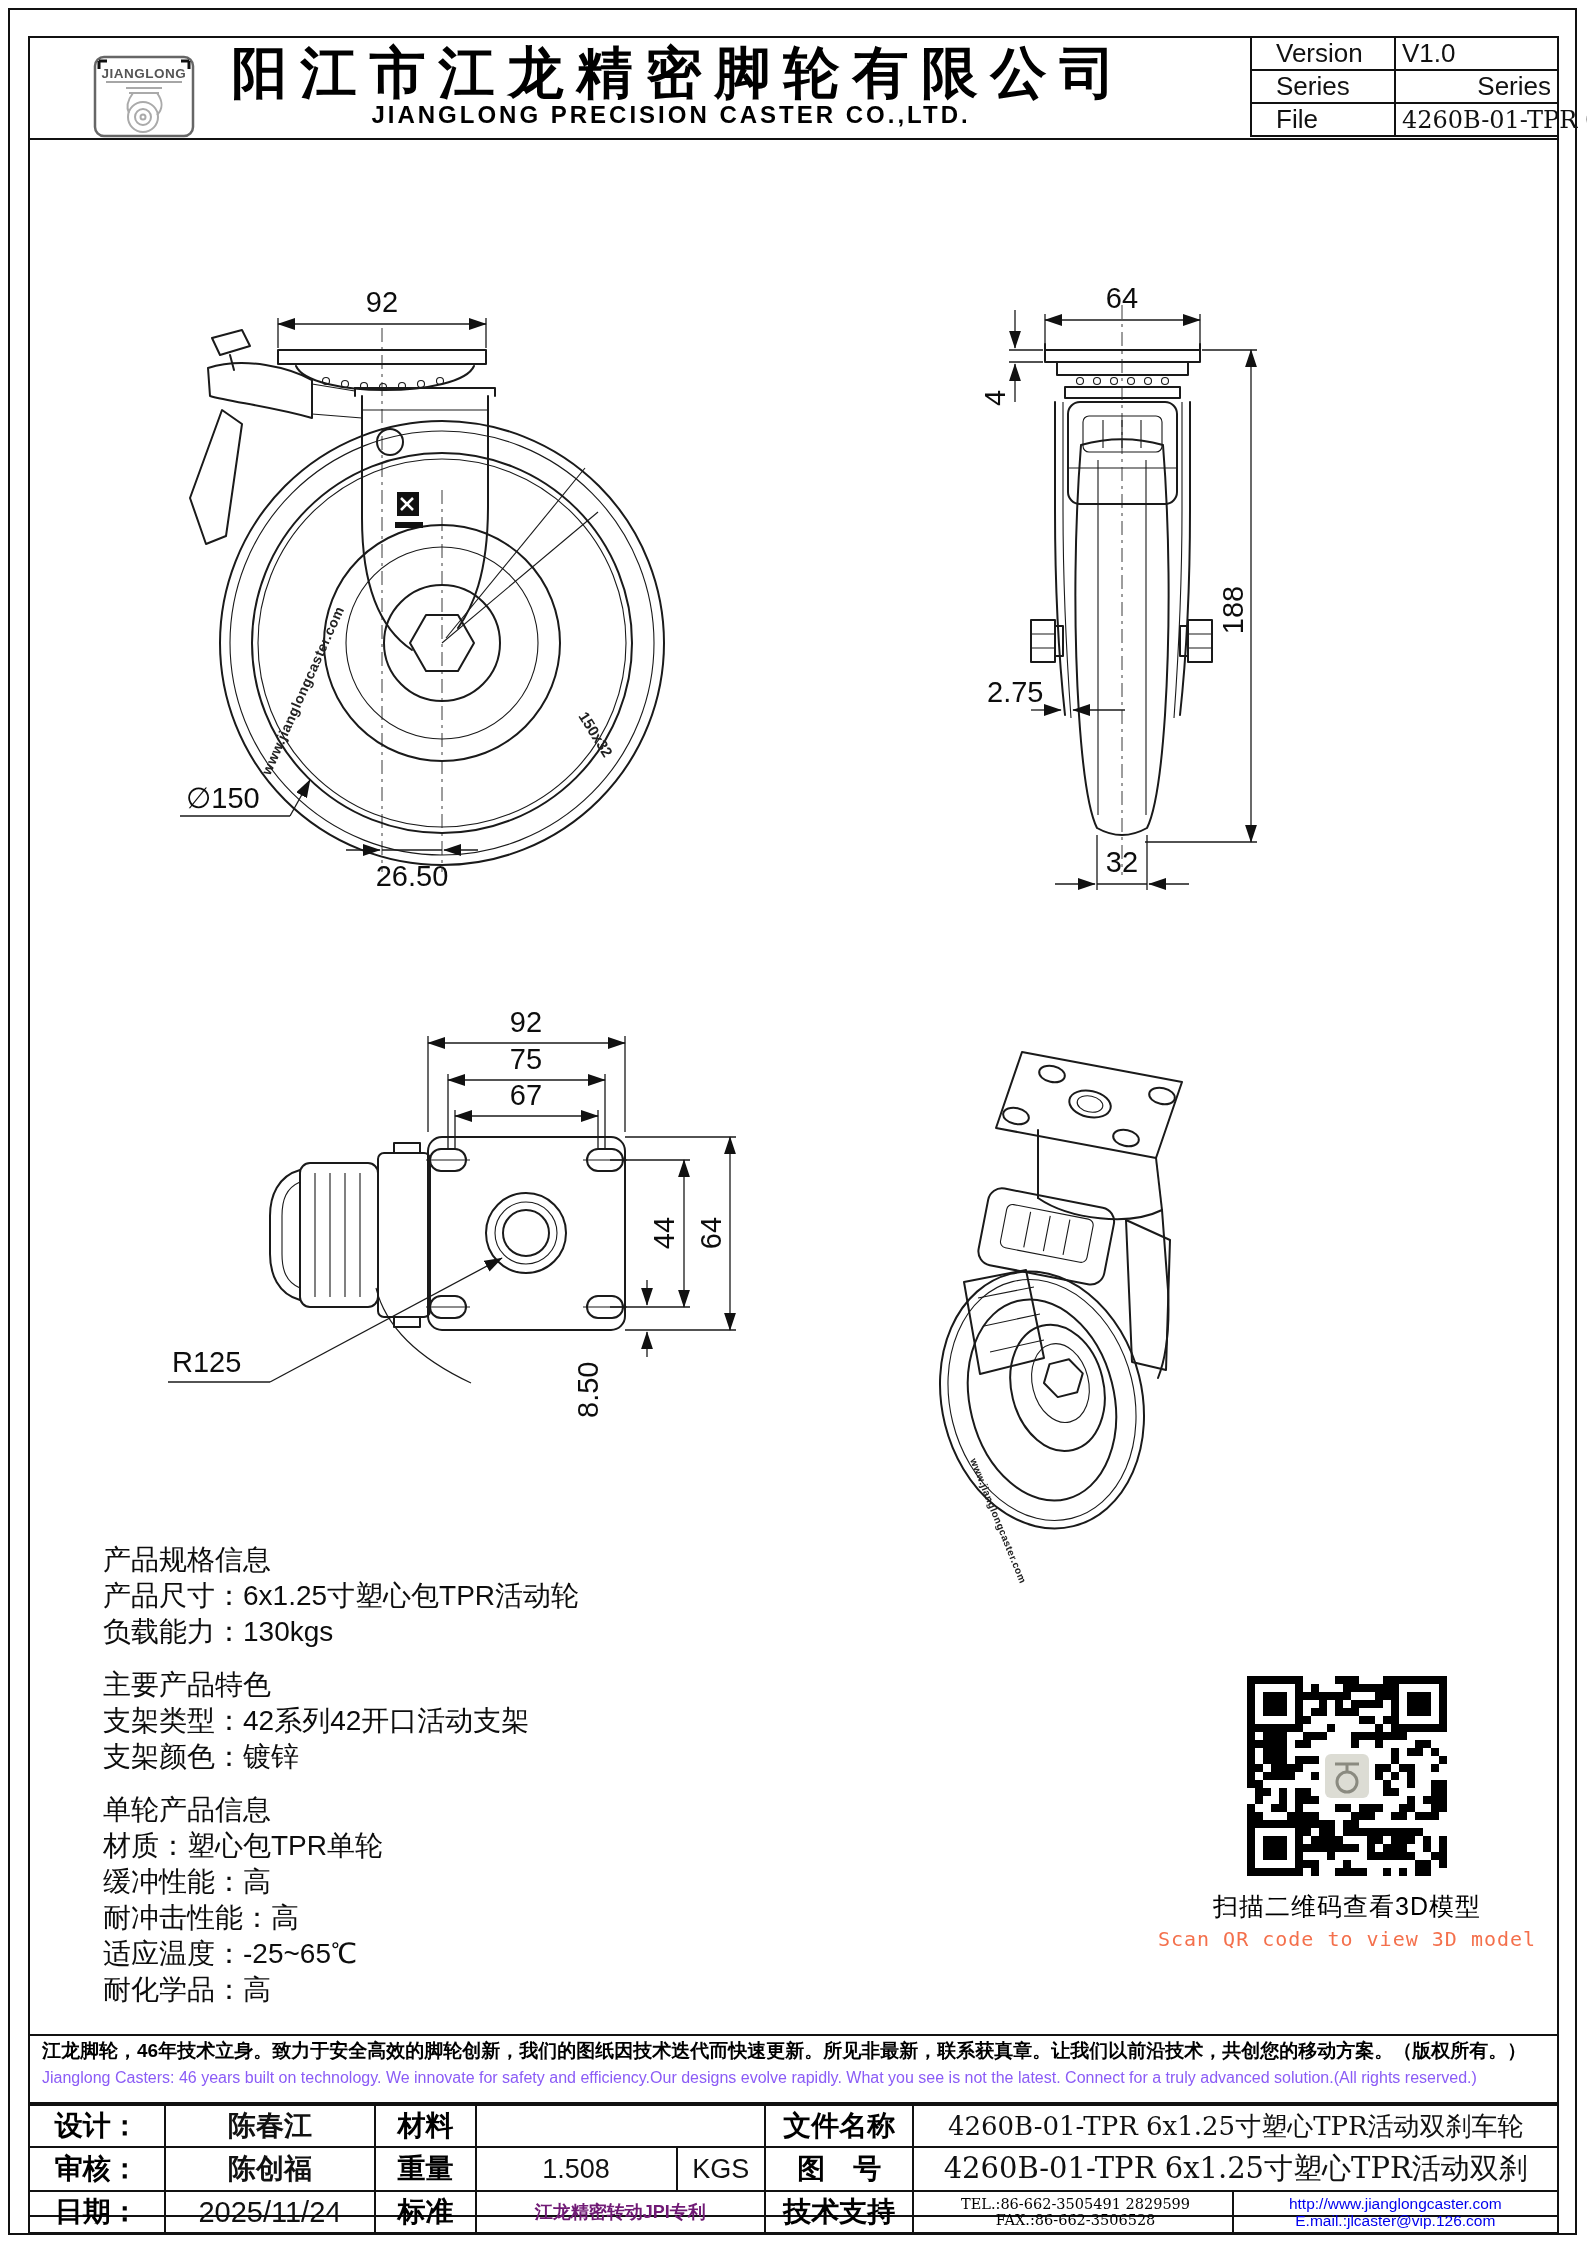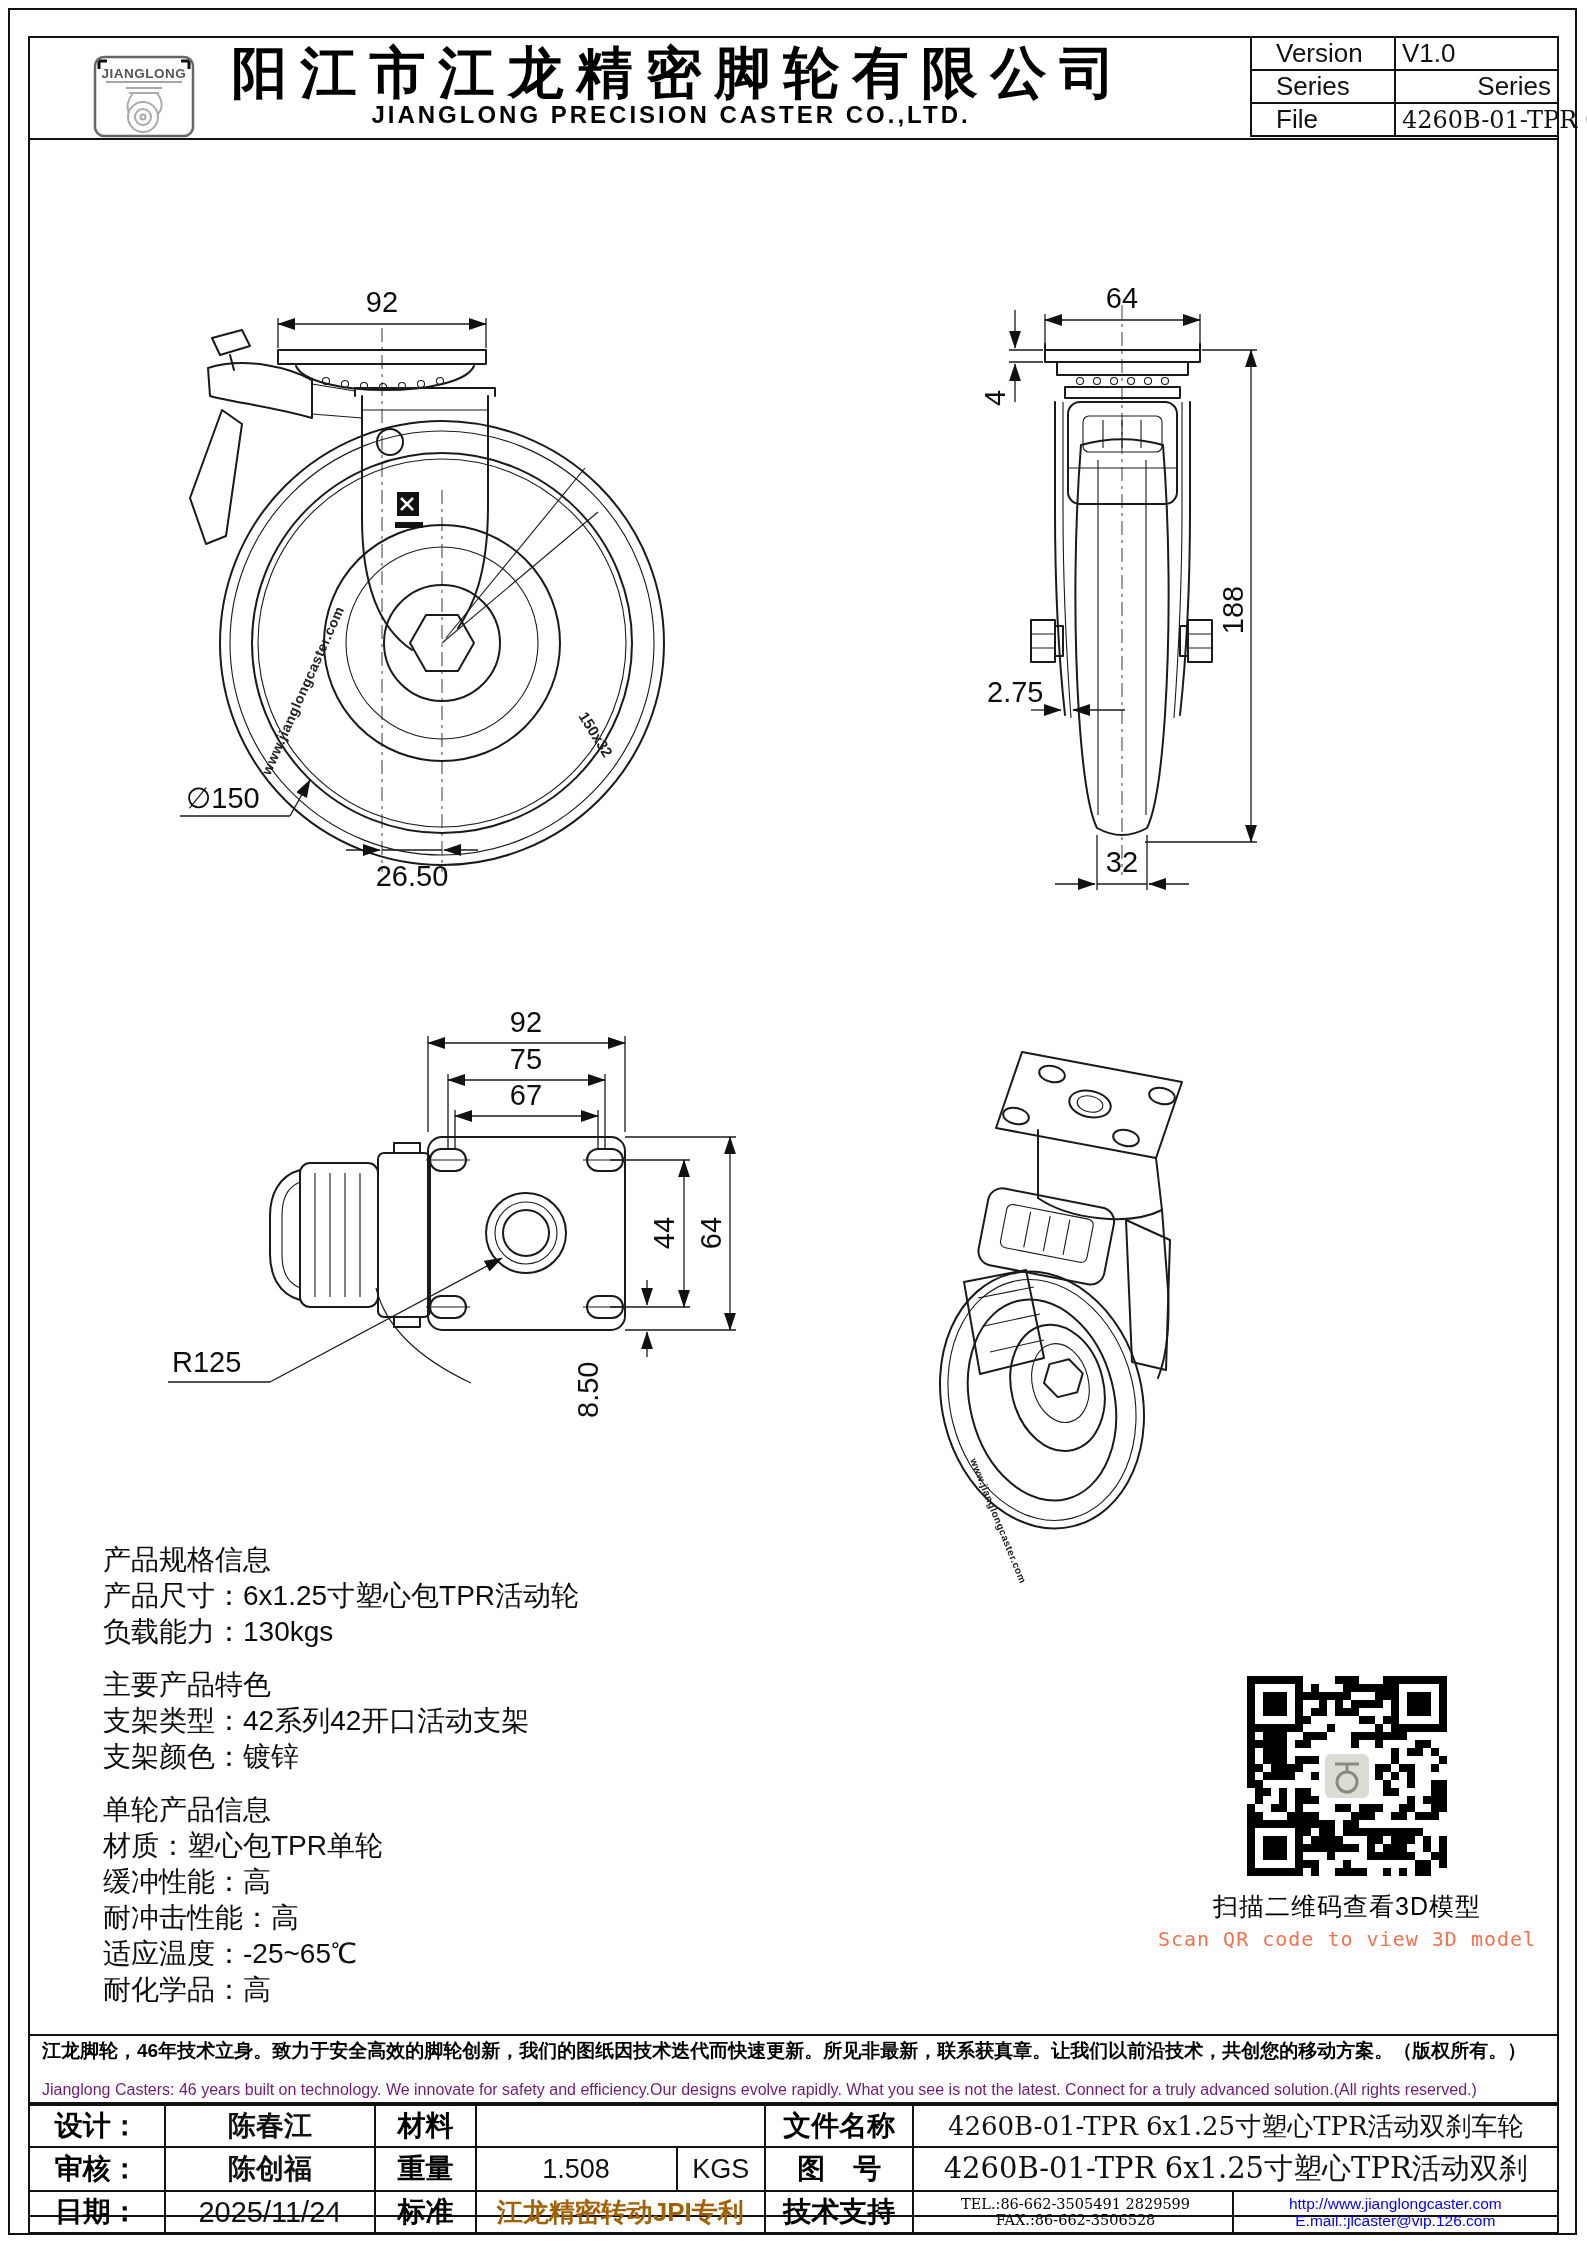--- a/index.html
+++ b/index.html
@@ -38,31 +38,31 @@
 
   
   .qr-wrap{position:absolute;left:1147px;top:1676px;width:400px;text-align:center;}
   #qr{display:block;margin:0 auto;background:#fff;}
   .qr-cap-cn{margin-top:14px;font-size:25px;font-weight:500;color:#000;letter-spacing:1px;}
   .qr-cap-en{margin-top:4px;font-size:20px;color:#f4704c;letter-spacing:1px;font-family:"DejaVu Sans Mono","Liberation Mono",monospace;}
 
   
   .notice{position:absolute;left:28px;top:2034px;width:1531px;height:70px;border:2px solid #111;box-sizing:border-box;padding:2px 12px 0 12px;}
   .notice-cn{font-size:19px;font-weight:bold;color:#000;white-space:nowrap;}
-  .notice-en{font-size:16px;color:#701a75;margin-top:17px;white-space:nowrap;}
+  .notice-en{font-size:16px;color:#8b5cf6;margin-top:5px;white-space:nowrap;}
 
   
   table.tb{position:absolute;left:28px;top:2104px;width:1531px;border-collapse:collapse;table-layout:fixed;}
   table.tb td{border:2px solid #111;height:33px;text-align:center;white-space:nowrap;overflow:hidden;}
   td.lab{font-size:28px;font-weight:bold;color:#000;}
   td.vcjk{font-size:28px;font-weight:600;}
   td.vnum{font-size:27px;}
   td.cad{font-family:"DejaVu Serif","Liberation Serif",serif;font-size:26px;font-weight:normal;}
   td.cad-big{font-family:"DejaVu Serif","Liberation Serif",serif;font-size:29px;border-radius:22px;}
-  td.blue{color:#a16207;font-weight:bold;font-size:26px;}
+  td.blue{color:#701a75;font-weight:bold;font-size:18px;}
   td.telfax{text-align:left;padding-left:6px;}
   .tiny-cad{font-family:"DejaVu Serif","Liberation Serif",serif;font-size:14.5px;line-height:16px;color:#000;}
   .tiny-blue{font-size:15.5px;line-height:17px;color:#0000ee;}
 </style>
 </head>
 <body>
 
 <div class="page">
 
   <div class="outer-frame"></div>

